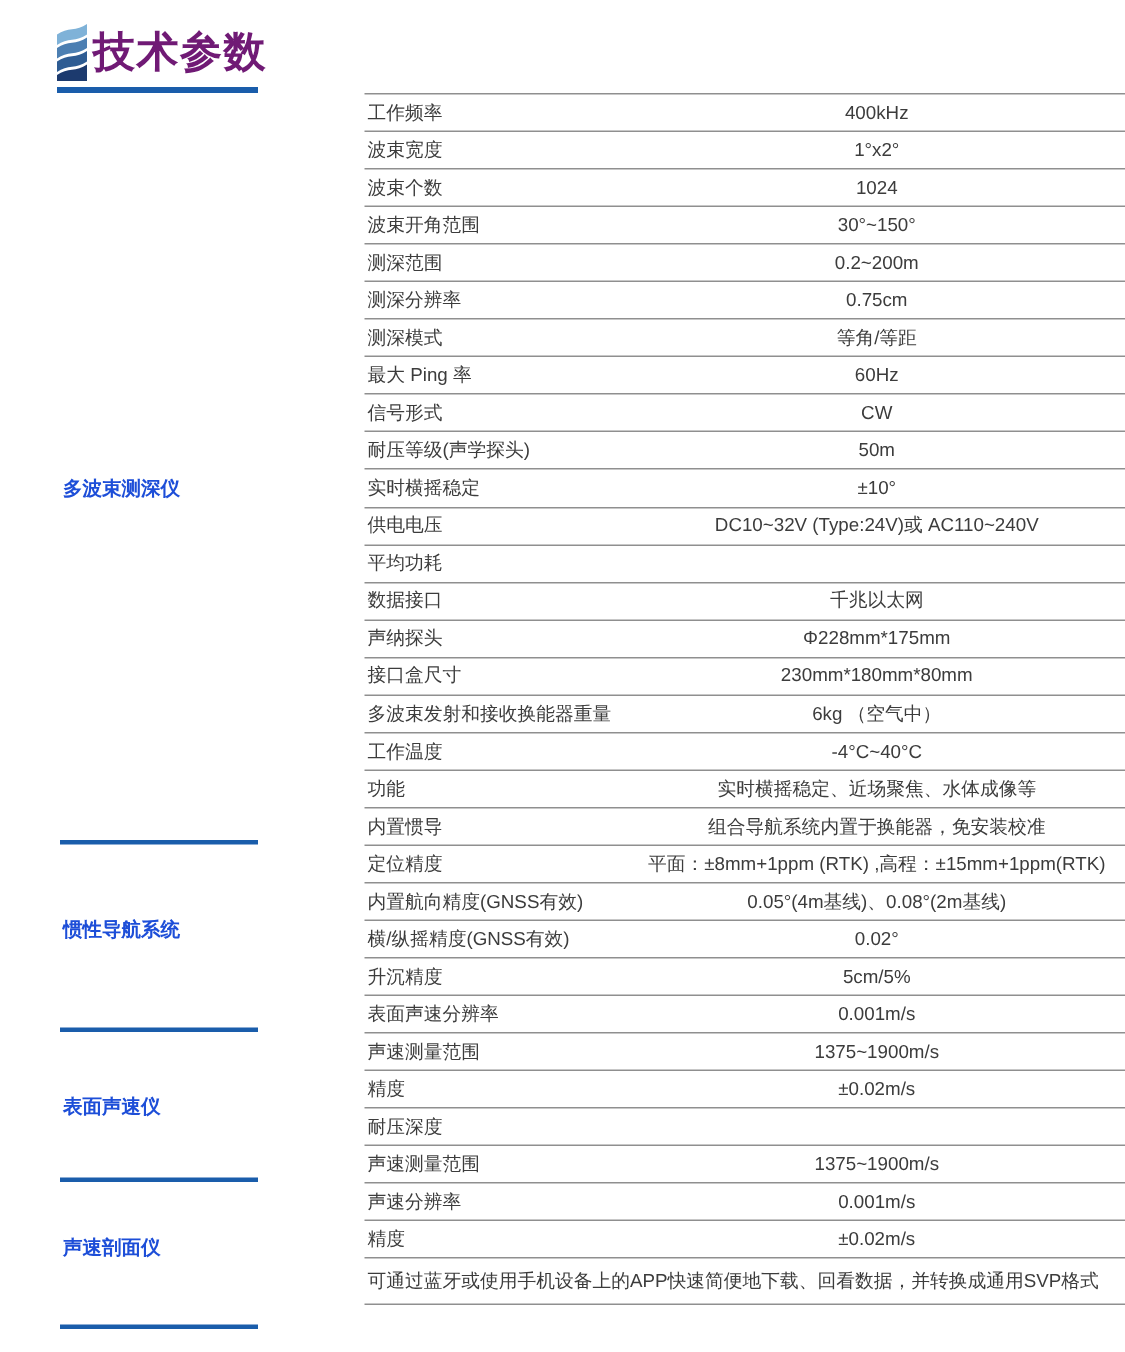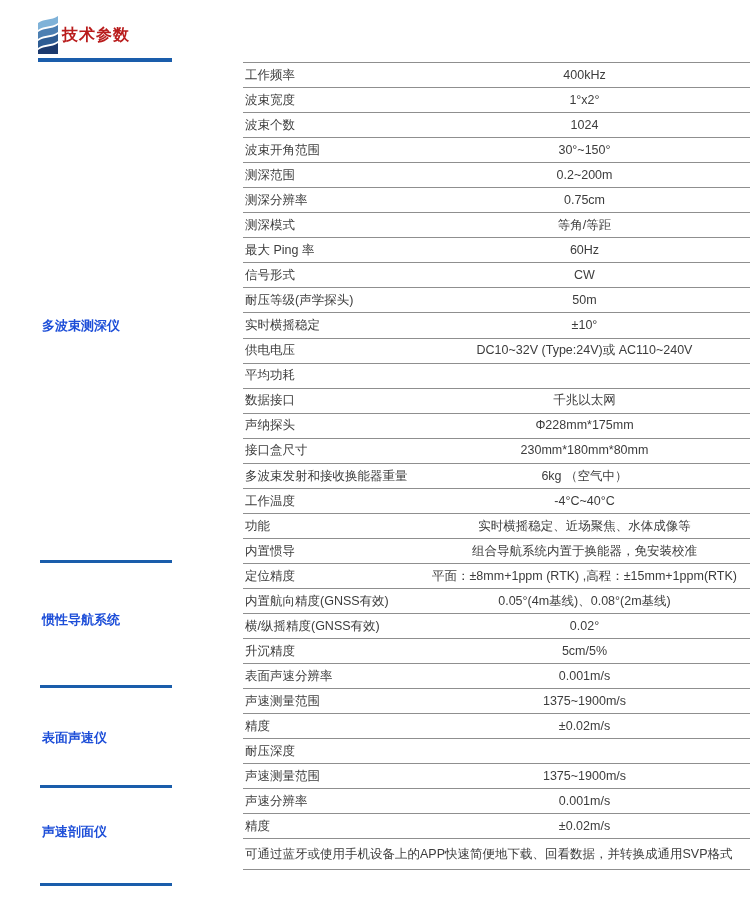--- a/index.html
+++ b/index.html
@@ -10,21 +10,21 @@
     color: var(--text, #3c3c3c);
     position: relative;
     overflow: hidden;
   }
   .page { position: absolute; inset: 0; background: #fff; }
 
   
   .title-block { position: absolute; left: 38px; top: 16px; display: flex; align-items: center; gap: 4px; }
   .title-icon { width: 20px; height: 38px; display: block; }
   .page-title {
-    font-size: 16px; font-weight: bold; color: #b91c1c;
+    font-size: 28px; font-weight: bold; color: #701a75;
     letter-spacing: 1px; line-height: 38px;
   }
   .title-underline {
     position: absolute; left: 38px; top: 58px;
     width: 134px; height: 4px;
     background: var(--accent, #1a5dab);
   }
 
   
   .rail-label {

